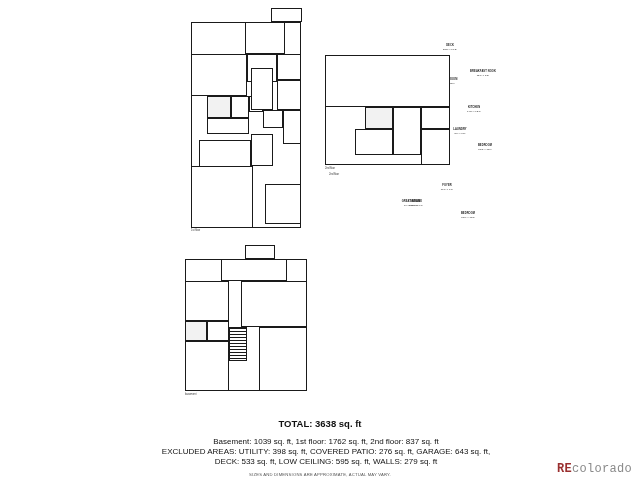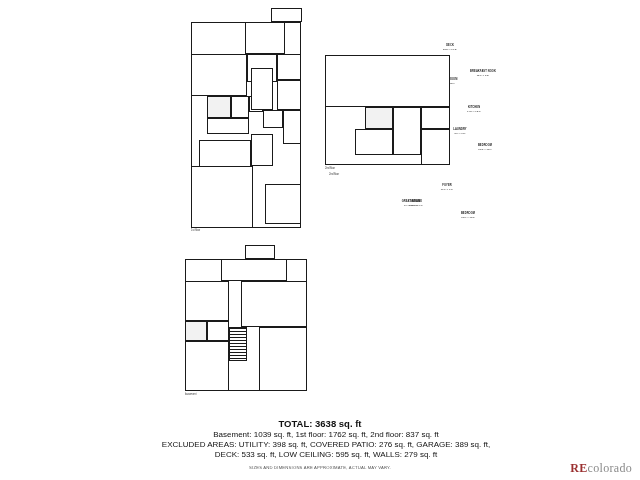--- a/index.html
+++ b/index.html
@@ -90,21 +90,21 @@
   #summary {
     position: absolute;
     left: 0;
     width: 640px;
     text-align: center;
     color: #111;
   }
   #summary .total {
     font-size: 9.5px;
     font-weight: bold;
-    margin-bottom: 1px;
+    margin-bottom: 8px;
   }
   #summary .line {
     font-size: 8px;
     line-height: 1.28;
     margin-left: 12px;
   }
   #summary .disclaimer {
     font-size: 4.2px;
     color: #555;
     margin-top: 4px;
@@ -112,21 +112,21 @@
   }
 
   
   #watermark {
     position: absolute;
     right: 8px;
     bottom: 4px;
     font-size: 12px;
     letter-spacing: 0.3px;
     color: #8a8a8a;
-    font-family: Liberation Serif, serif;
+    font-family: Liberation Mono, monospace;
   }
   #watermark .re {
     color: #9a2f2f;
     font-weight: bold;
   }
   #watermark .rest {
     color: #8a8a8a;
   }
 </style>
 </head>
@@ -273,21 +273,21 @@
     <div class="room" style="left:74px; top:82px; width:48px; height:64px;"></div>
 
     <div class="tinytext" style="left:0px; top:148px;">basement</div>
   </div>
 
   <div class="tinytext" style="left:329px; top:173px;">2nd floor</div>
 
   <div id="summary" style="top:418px;">
     <div class="total">TOTAL: 3638 sq. ft</div>
     <div class="line">Basement: 1039 sq. ft, 1st floor: 1762 sq. ft, 2nd floor: 837 sq. ft</div>
-    <div class="line">EXCLUDED AREAS: UTILITY: 398 sq. ft, COVERED PATIO: 276 sq. ft, GARAGE: 389 sq. ft,</div>
+    <div class="line">EXCLUDED AREAS: UTILITY: 398 sq. ft, COVERED PATIO: 276 sq. ft, GARAGE: 643 sq. ft,</div>
     <div class="line">DECK: 533 sq. ft, LOW CEILING: 595 sq. ft, WALLS: 279 sq. ft</div>
     <div class="disclaimer">SIZES AND DIMENSIONS ARE APPROXIMATE, ACTUAL MAY VARY.</div>
   </div>
 
   <div id="watermark">
     <span class="re">RE</span><span class="rest">colorado</span>
   </div>
 
 </div>
 

